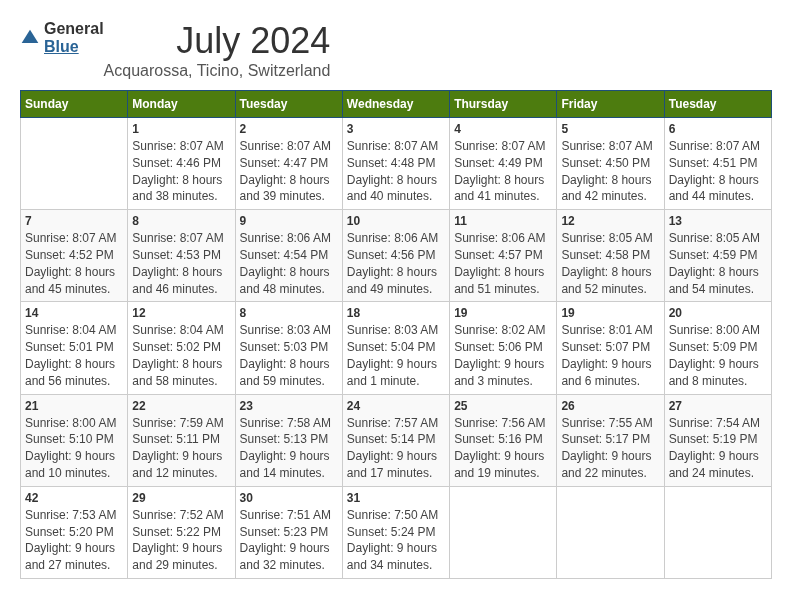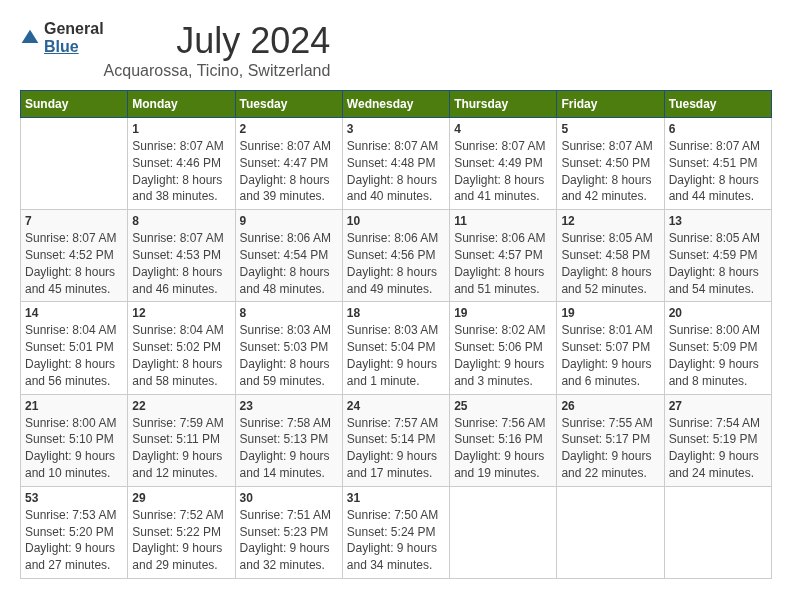--- a/index.html
+++ b/index.html
@@ -238,21 +238,21 @@
           <span class="day-number">26</span>
           <div class="day-info">Sunrise: 7:55 AM<br>Sunset: 5:17 PM<br>Daylight: 9 hours and 22 minutes.</div>
         </td>
         <td>
           <span class="day-number">27</span>
           <div class="day-info">Sunrise: 7:54 AM<br>Sunset: 5:19 PM<br>Daylight: 9 hours and 24 minutes.</div>
         </td>
       </tr>
       <tr>
         <td>
-          <span class="day-number">53</span>
+          <span class="day-number">42</span>
           <div class="day-info">Sunrise: 7:53 AM<br>Sunset: 5:20 PM<br>Daylight: 9 hours and 27 minutes.</div>
         </td>
         <td>
           <span class="day-number">29</span>
           <div class="day-info">Sunrise: 7:52 AM<br>Sunset: 5:22 PM<br>Daylight: 9 hours and 29 minutes.</div>
         </td>
         <td>
           <span class="day-number">30</span>
           <div class="day-info">Sunrise: 7:51 AM<br>Sunset: 5:23 PM<br>Daylight: 9 hours and 32 minutes.</div>
         </td>

